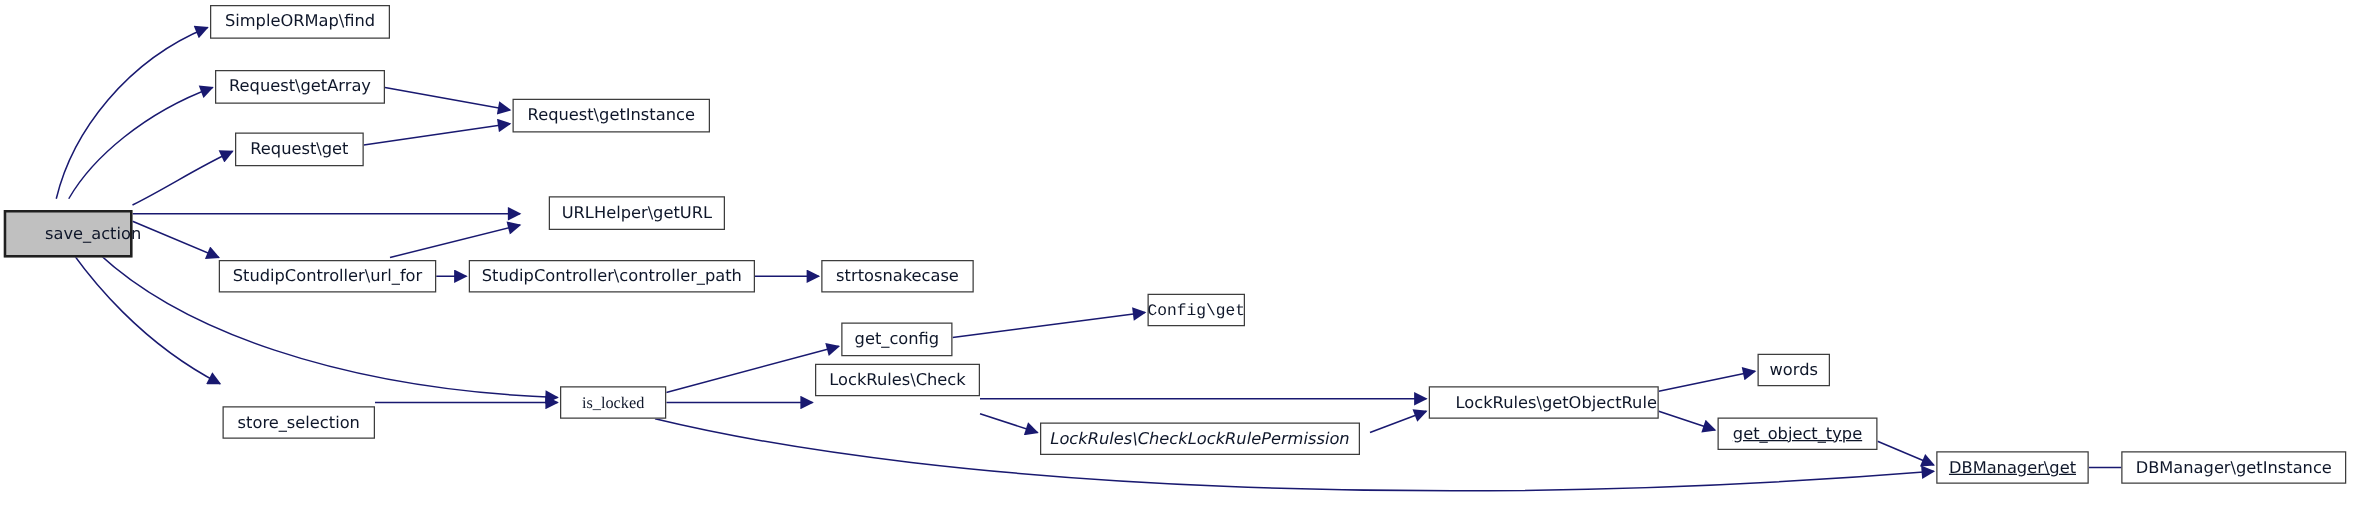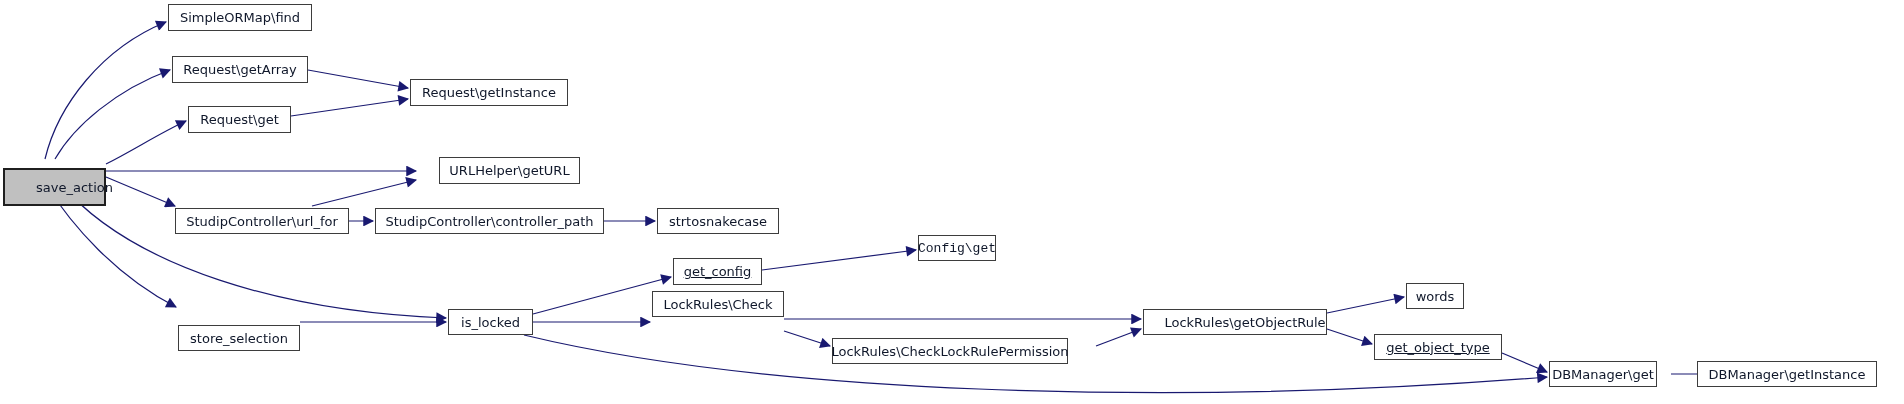--- a/index.html
+++ b/index.html
@@ -54,25 +54,25 @@
   <div id="nodes-layer">
       <div class="node root" style="left: 3px; top: 168px; width: 103px; height: 38px; padding-left: 40px;">save_action</div>
       <div class="node" style="left: 168px; top: 4px; width: 144px; height: 27px;">SimpleORMap\find</div>
       <div class="node" style="left: 172px; top: 56px; width: 136px; height: 27px;">Request\getArray</div>
       <div class="node" style="left: 188px; top: 106px; width: 103px; height: 27px;">Request\get</div>
       <div class="node" style="left: 410px; top: 79px; width: 158px; height: 27px;">Request\getInstance</div>
       <div class="node" style="left: 418px; top: 157px; width: 141px; height: 27px; margin-left: 21px;">URLHelper\getURL</div>
       <div class="node" style="left: 153px; top: 208px; width: 174px; height: 26px; margin-left: 22px;">StudipController\url_for</div>
       <div class="node" style="left: 375px; top: 208px; width: 229px; height: 26px;">StudipController\controller_path</div>
       <div class="node" style="left: 657px; top: 208px; width: 122px; height: 26px;">strtosnakecase</div>
-      <div class="node" style="left: 673px; top: 258px; width: 89px; height: 27px; text-decoration: underline;">get_config</div>
+      <div class="node" style="left: 673px; top: 258px; width: 89px; height: 27px;">get_config</div>
       <div class="node" style="left: 918px; top: 235px; width: 78px; height: 26px; font-family: Liberation Mono, monospace;">Config\get</div>
       <div class="node" style="left: 178px; top: 325px; width: 122px; height: 26px;">store_selection</div>
-      <div class="node" style="left: 448px; top: 309px; width: 85px; height: 26px;">is_locked</div>
+      <div class="node" style="left: 448px; top: 309px; width: 85px; height: 26px; font-family: Liberation Serif, serif;">is_locked</div>
       <div class="node" style="left: 652px; top: 291px; width: 132px; height: 26px; text-align: center;">LockRules\Check</div>
-      <div class="node" style="left: 832px; top: 338px; width: 236px; height: 26px;">LockRules\CheckLockRulePermission</div>
+      <div class="node" style="left: 832px; top: 338px; width: 256px; height: 26px; font-style: italic;">LockRules\CheckLockRulePermission</div>
       <div class="node" style="left: 1143px; top: 309px; width: 184px; height: 26px; padding-left: 20px;">LockRules\getObjectRule</div>
       <div class="node" style="left: 1406px; top: 283px; width: 58px; height: 26px; text-align: right;">words</div>
       <div class="node" style="left: 1374px; top: 334px; width: 128px; height: 26px; text-decoration: underline;">get_object_type</div>
-      <div class="node" style="left: 1549px; top: 361px; width: 108px; height: 26px;">DBManager\get</div>
+      <div class="node" style="left: 1549px; top: 361px; width: 122px; height: 26px; text-decoration: underline;">DBManager\get</div>
       <div class="node" style="left: 1697px; top: 361px; width: 180px; height: 26px;">DBManager\getInstance</div>
     </div>
 </div>
 
 </body></html>

